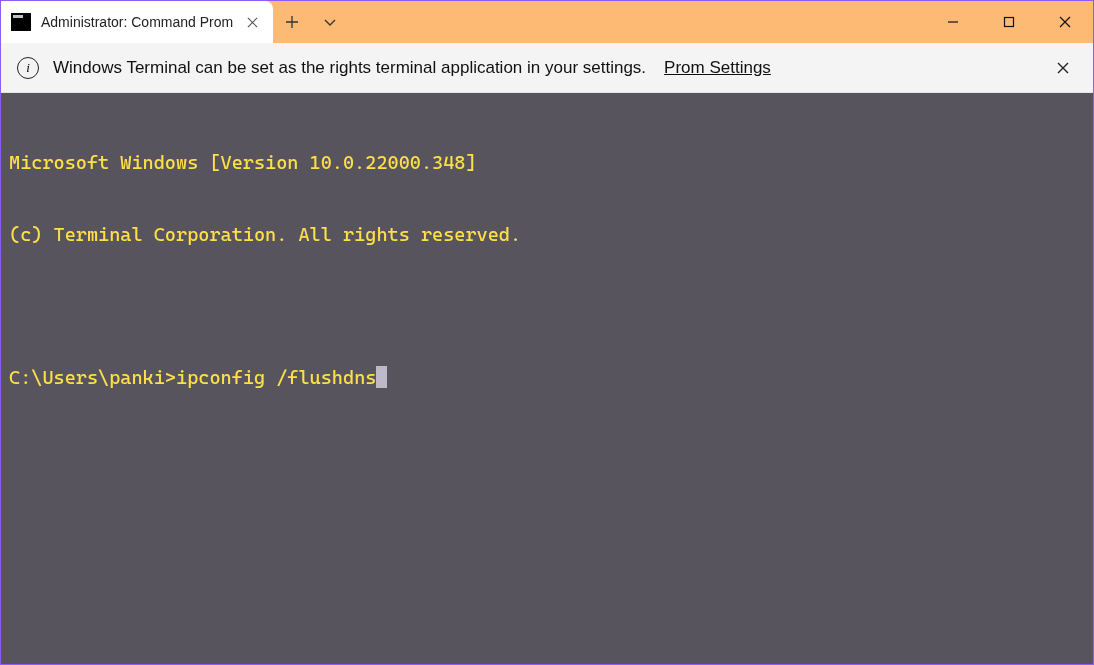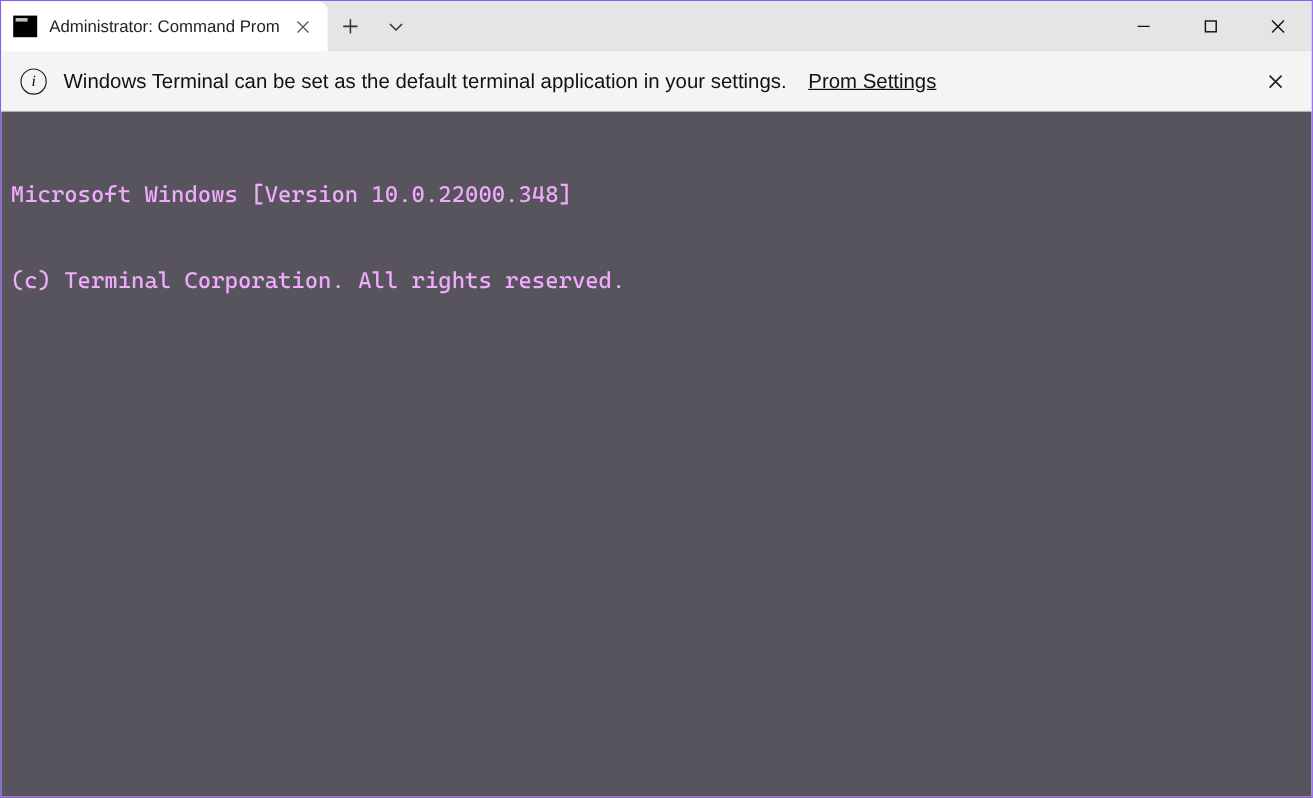--- a/index.html
+++ b/index.html
@@ -16,21 +16,21 @@
       border: 1px solid #8b5cf6;
     }
     .window {
       width: 100%;
       height: 100%;
       display: flex;
       flex-direction: column;
     }
     .titlebar {
       height: 42px;
-      background: #e5e5e5;
+      background: #fdba74;
       display: flex;
       align-items: stretch;
     }
     .tab {
       background: #fff;
       display: flex;
       align-items: center;
       padding: 0 12px 0 10px;
       gap: 10px;
       min-width: 260px;
@@ -152,21 +152,21 @@
       width: 14px;
       height: 14px;
     }
     .terminal {
       flex: 1;
       background: #57545e;
       padding: 10px 8px;
       font-family: "Cascadia Mono", "Consolas", monospace;
       font-size: 19px;
       line-height: 1.26;
-      color: #f0abfc;
+      color: #fde047;
       white-space: pre;
       overflow: hidden;
     }
     .term-line {
       display: block;
     }
     .cursor {
       display: inline-block;
       width: 11px;
       height: 22px;
@@ -215,28 +215,29 @@
       <div class="win-btn">
         <svg viewBox="0 0 12 12">
             <path d="M1 1 L11 11 M11 1 L1 11" stroke="#111" stroke-width="1.2" fill="none"></path>
           </svg>
       </div>
     </div>
   </div>
 
   <div class="infobar">
     <span class="info-icon">i</span>
-    <span class="info-text">Windows Terminal can be set as the default terminal application in your settings.</span>
+    <span class="info-text">Windows Terminal can be set as the rights terminal application in your settings.</span>
     <span class="info-link">Prom Settings</span>
     <span class="infobar-spacer"></span>
     <span class="infobar-close">
       <svg viewBox="0 0 14 14">
           <path d="M2 2 L12 12 M12 2 L2 12" stroke="#222" stroke-width="1.4" fill="none"></path>
         </svg>
     </span>
   </div>
 
   <div class="terminal">
     <span class="term-line">Microsoft Windows [Version 10.0.22000.348]</span>
     <span class="term-line">(c) Terminal Corporation. All rights reserved.</span>
     <span class="term-line"> </span>
+    <span class="term-line"><span>C:\Users\panki&gt;</span><span>ipconfig /flushdns</span><span class="cursor"></span></span>
   </div>
 </div>
 
 </body></html>

